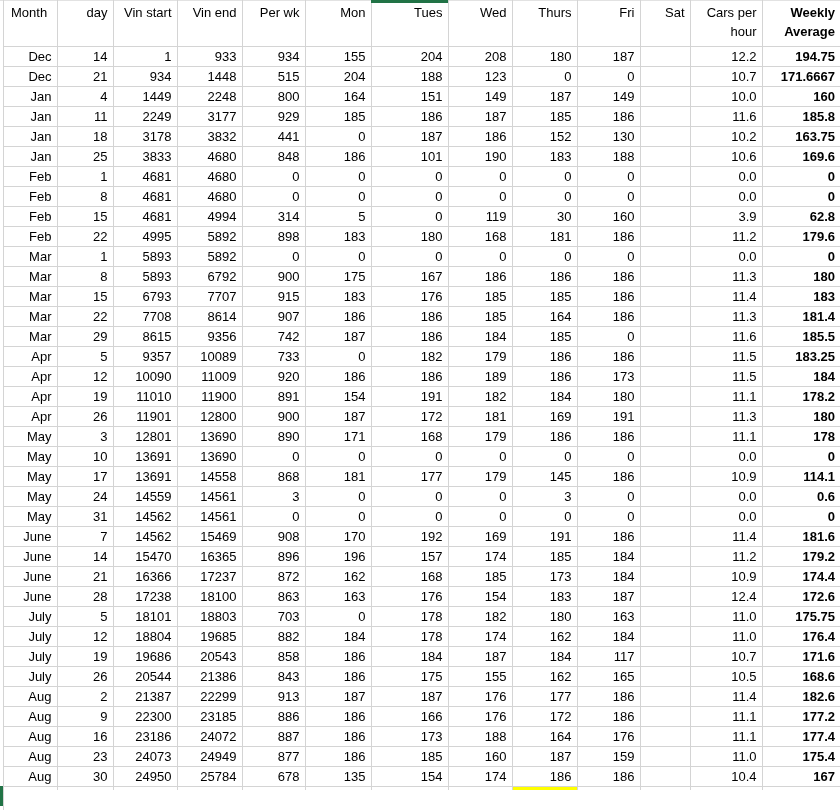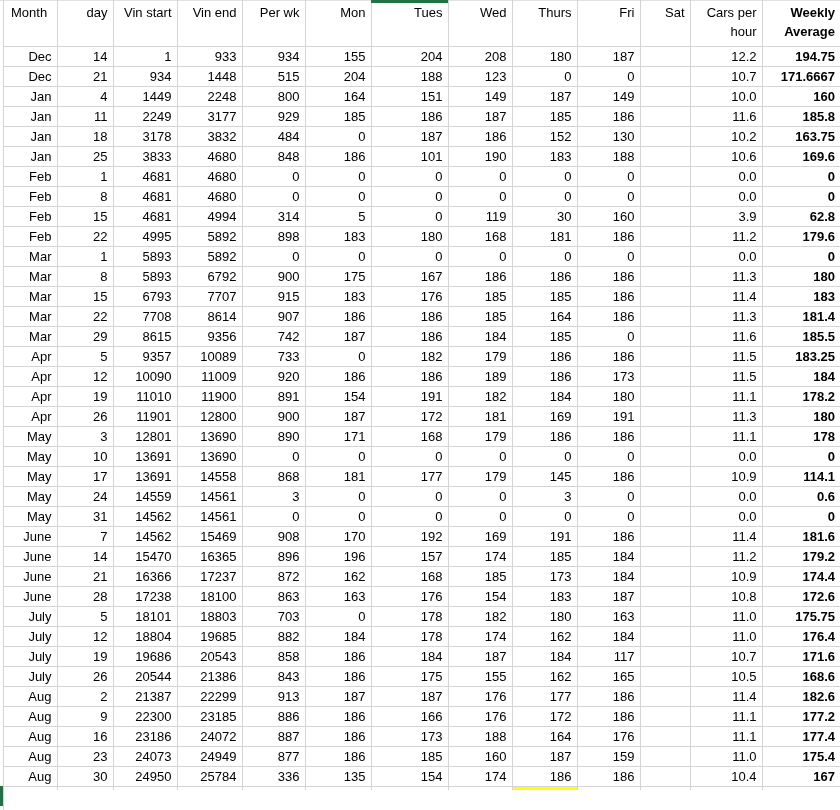--- a/index.html
+++ b/index.html
@@ -174,21 +174,21 @@
           <td>186</td>
           <td></td>
           <td>11.6</td>
           <td>185.8</td>
         </tr>
         <tr>
           <td>Jan</td>
           <td>18</td>
           <td>3178</td>
           <td>3832</td>
-          <td>484</td>
+          <td>441</td>
           <td>0</td>
           <td>187</td>
           <td>186</td>
           <td>152</td>
           <td>130</td>
           <td></td>
           <td>10.2</td>
           <td>163.75</td>
         </tr>
         <tr>
@@ -526,21 +526,21 @@
           <td>28</td>
           <td>17238</td>
           <td>18100</td>
           <td>863</td>
           <td>163</td>
           <td>176</td>
           <td>154</td>
           <td>183</td>
           <td>187</td>
           <td></td>
-          <td>10.8</td>
+          <td>12.4</td>
           <td>172.6</td>
         </tr>
         <tr>
           <td>July</td>
           <td>5</td>
           <td>18101</td>
           <td>18803</td>
           <td>703</td>
           <td>0</td>
           <td>178</td>
@@ -654,21 +654,21 @@
           <td>159</td>
           <td></td>
           <td>11.0</td>
           <td>175.4</td>
         </tr>
         <tr>
           <td>Aug</td>
           <td>30</td>
           <td>24950</td>
           <td>25784</td>
-          <td>336</td>
+          <td>678</td>
           <td>135</td>
           <td>154</td>
           <td>174</td>
           <td>186</td>
           <td>186</td>
           <td></td>
           <td>10.4</td>
           <td>167</td>
         </tr>
         <tr class="partial-row">

